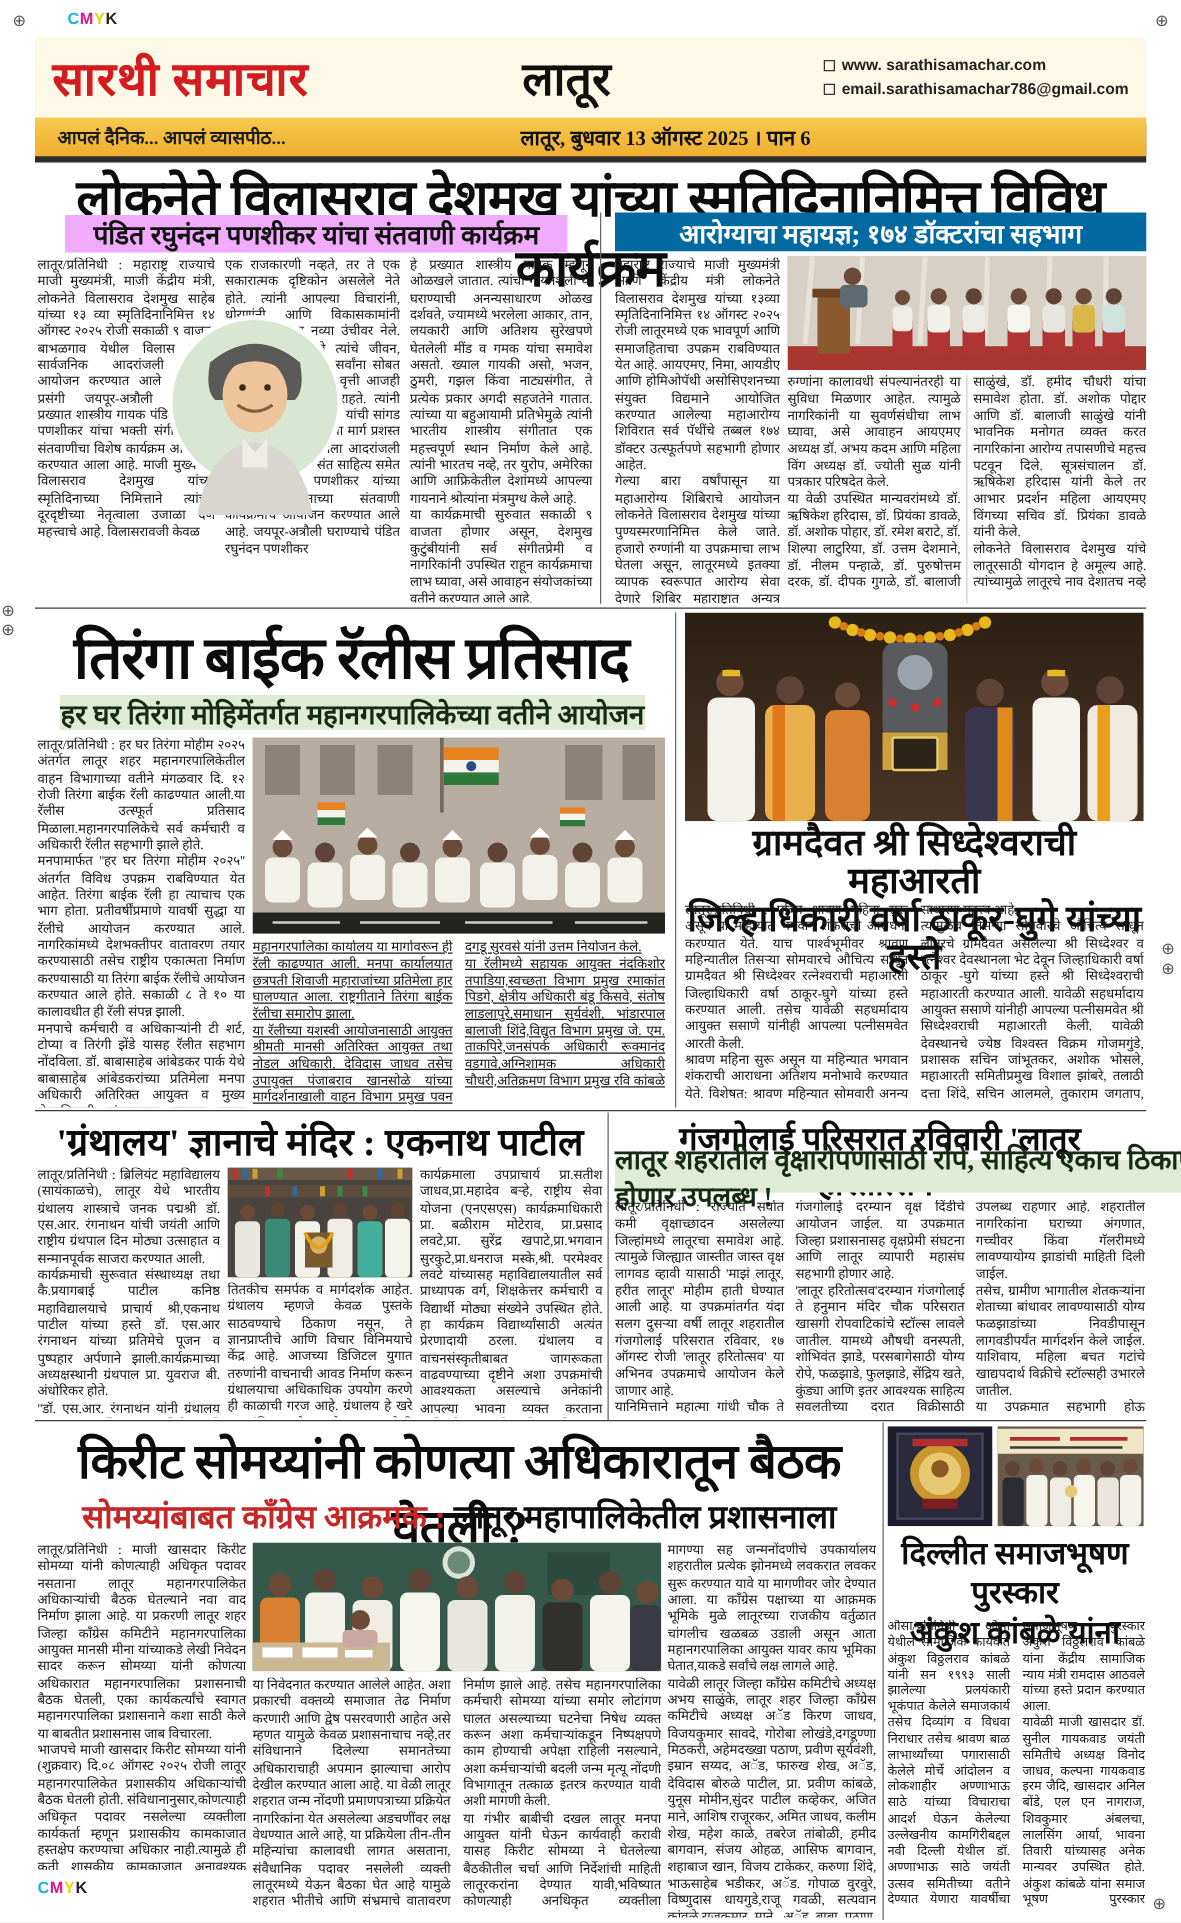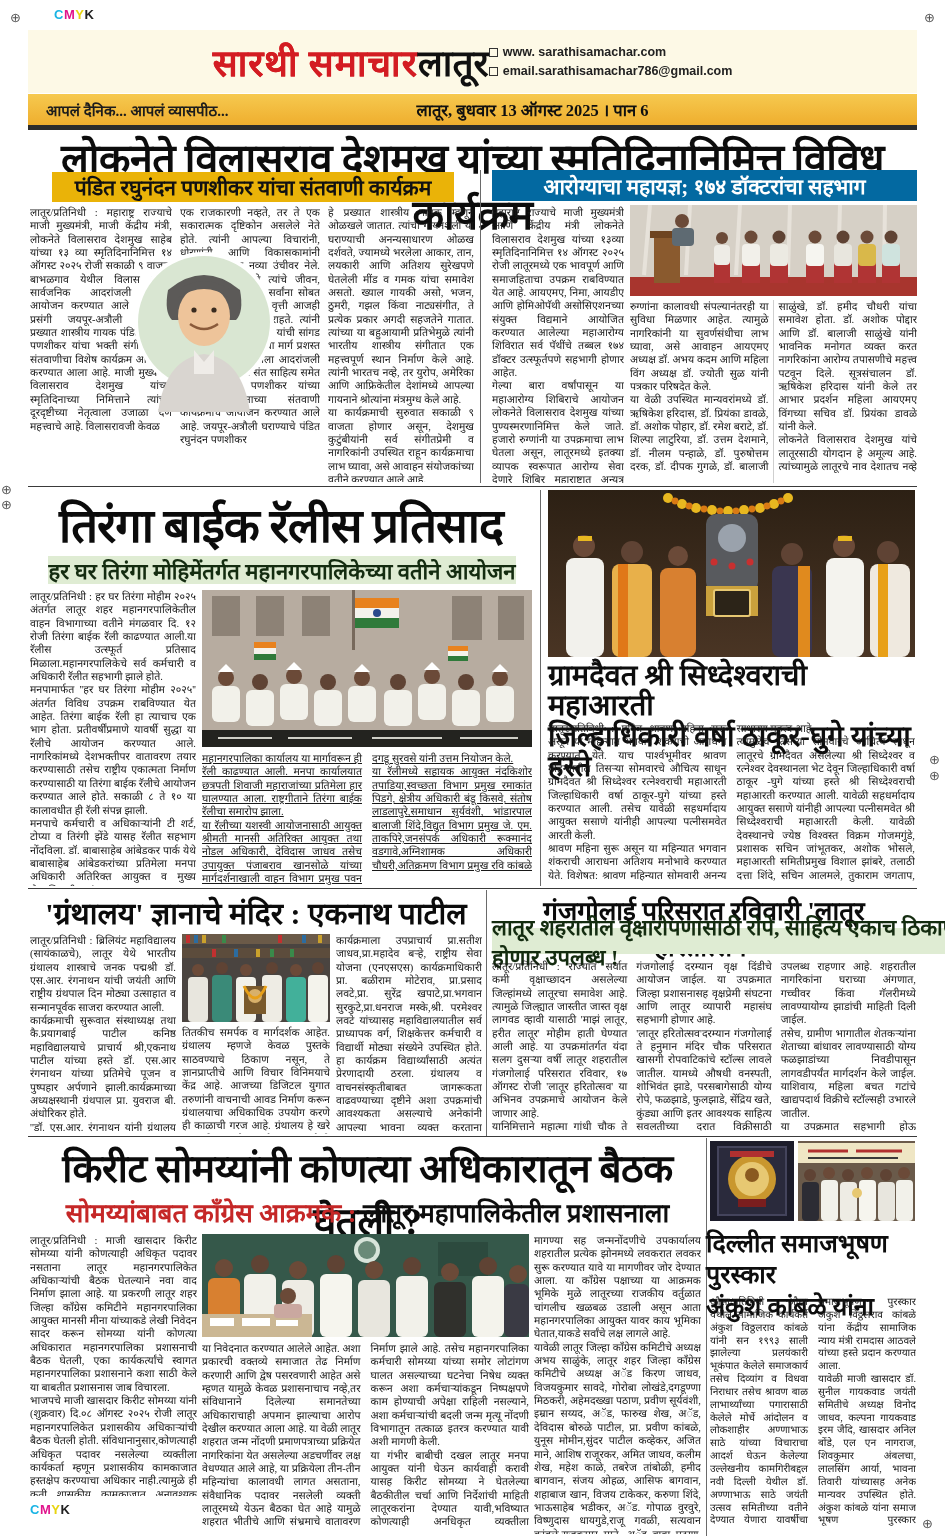--- a/index.html
+++ b/index.html
@@ -13,52 +13,52 @@
   .rule{column-rule:1px solid #cfcfcf;}
   .hline{position:absolute;height:0;border-top:1.6px solid #3a3a3a;}
   .vline{position:absolute;width:0;border-left:1.2px solid #6a6a6a;}
   .regmark{position:absolute;color:#555;font-size:13px;font-family:"DejaVu Sans",sans-serif;}
   .cmyk{position:absolute;font-family:"Liberation Sans","DejaVu Sans",sans-serif;
         font-weight:bold;font-size:13px;letter-spacing:.5px;}
   .cmyk .c{color:#1ab4e4;} .cmyk .m{color:#e0148c;} .cmyk .y{color:#e8d410;} .cmyk .k{color:#222;}
 
   
   .masthead{left:28px;top:30px;width:889px;height:63px;background:#fdf9e6;display:flex;
-            align-items:center;justify-content:center;padding:0 14px;box-sizing:border-box;}
+            align-items:center;justify-content:space-between;padding:0 14px;box-sizing:border-box;}
   .nameplate{color:#d31c22;font-size:37px;font-weight:900;letter-spacing:1px;
              text-shadow:0 0 .5px #d31c22;}
   .mast-city{font-size:37px;font-weight:900;color:#101010;}
   .mast-contact{font-size:12.5px;font-weight:bold;color:#222;line-height:1.5;text-align:left;
                 font-family:"Liberation Sans","DejaVu Sans",sans-serif;}
   .mast-contact .ic{display:inline-block;width:7px;height:7px;border:1.5px solid #333;
                     margin-right:5px;vertical-align:middle;}
   .dateband{left:28px;top:94px;width:889px;height:31px;
             background:linear-gradient(180deg,#f6c94f 0%,#efae2e 100%);
             box-shadow:0 5px 0 rgba(15,15,15,.88);
             display:flex;align-items:center;box-sizing:border-box;padding:0 18px;}
   .tagline{font-size:15px;font-weight:bold;color:#1c1c1c;width:300px;}
   .dateline{font-size:16.5px;font-weight:bold;color:#101010;flex:1;text-align:center;
             margin-right:180px;}
 
   .lead-headline{left:28px;top:129px;width:889px;text-align:center;font-size:41px;
                  font-weight:900;color:#0c0c0c;letter-spacing:-.5px;}
-  .kicker-cream{left:52px;top:172px;width:402px;height:30px;background:#eab308;
+  .kicker-cream{left:52px;top:172px;width:402px;height:30px;background:#f0abfc;
                 display:flex;align-items:center;justify-content:center;
                 font-size:21px;font-weight:bold;}
   .kicker-red{left:492px;top:170px;width:425px;height:31px;background:#0369a1;color:#fff;
               display:flex;align-items:center;justify-content:center;
               font-size:21px;font-weight:bold;}
   .kicker-green{background:#dfecd3;display:flex;align-items:center;justify-content:center;
                 font-weight:bold;color:#142c10;}
 
   .photo{position:absolute;overflow:hidden;background:#c9c2b6;}
   .portrait{position:absolute;left:128px;top:250px;width:152px;height:162px;}
 
   .big-head{position:absolute;font-weight:900;color:#0b0b0b;text-align:center;}
-  .sec-head{position:absolute;font-weight:900;color:#0d0d0d;text-align:left;}
+  .sec-head{position:absolute;font-weight:900;color:#0d0d0d;text-align:center;}
 </style>
 </head>
 <body>
 
 <div id="page">
 
   <span class="regmark" style="left:10px;top:10px;">⊕</span>
   <span class="regmark" style="left:924px;top:10px;">⊕</span>
   <span class="regmark" style="left:1px;top:482px;">⊕</span>
   <span class="regmark" style="left:1px;top:497px;">⊕</span>

